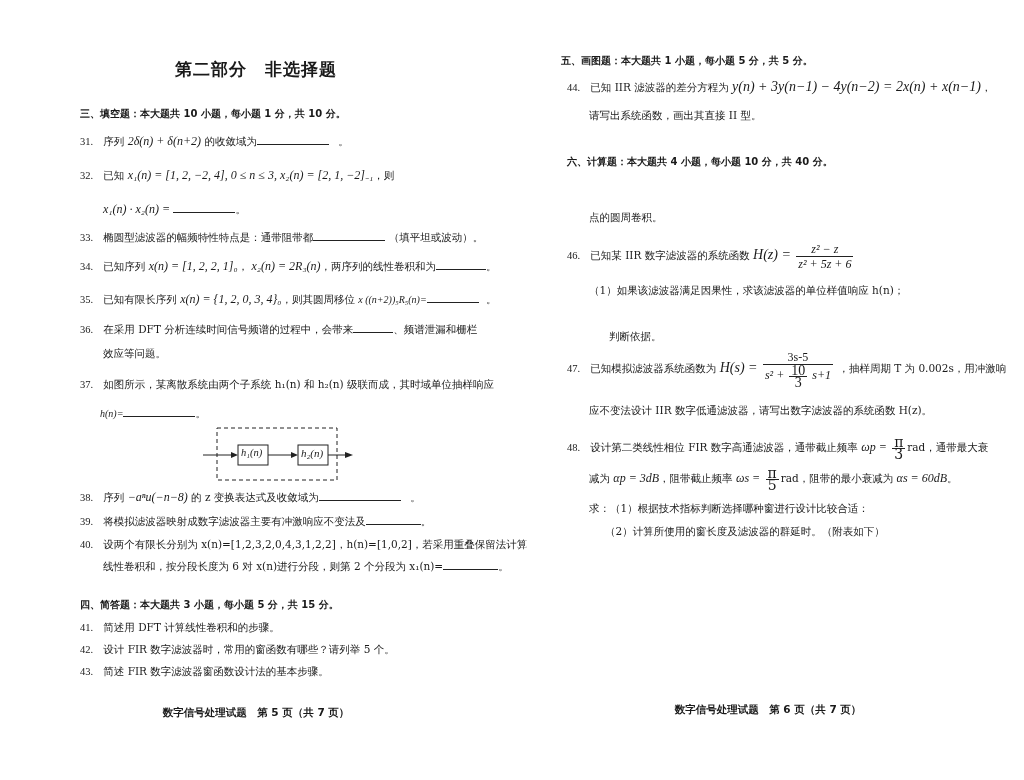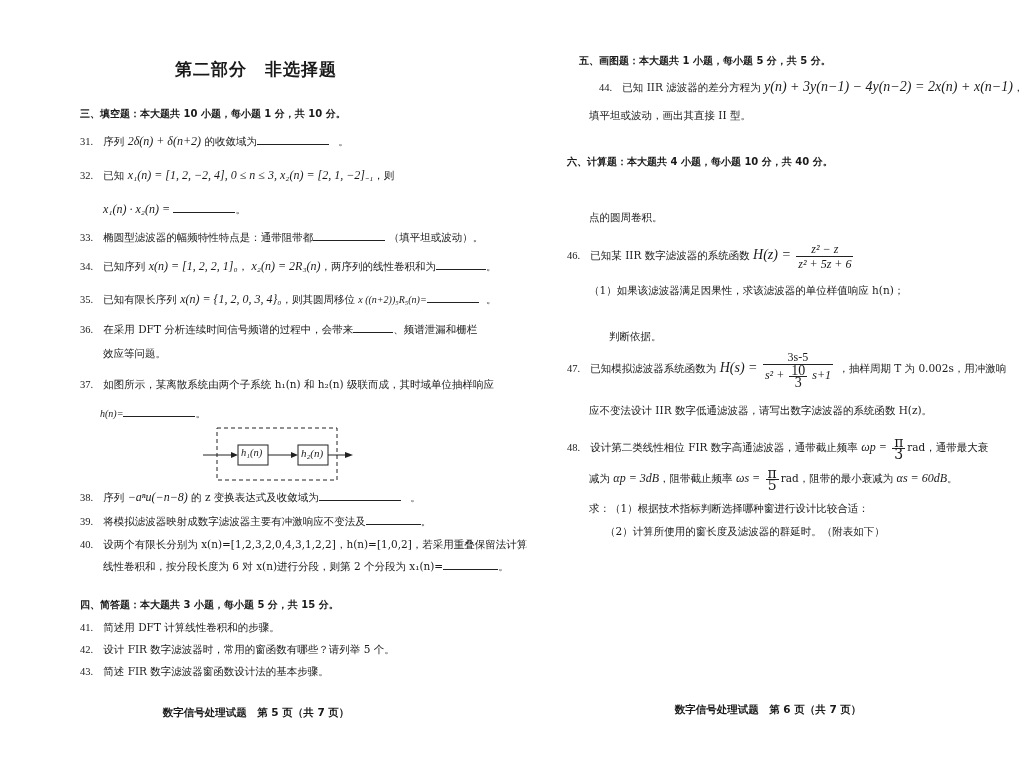--- a/index.html
+++ b/index.html
@@ -136,28 +136,28 @@
   </div>
   <div class="line" style="left:80px; top:664px;">
     <span class="num">43.</span>
     <span>简述 FIR 数字滤波器窗函数设计法的基本步骤。</span>
   </div>
 
   <div class="footer" style="left:0;">数字信号处理试题　第 5 页（共 7 页）</div>
 </div>
 
 <div class="page page-right">
-  <div class="line sec" style="left:67px; top:54px;text-align:right;">五、画图题：本大题共 1 小题，每小题 5 分，共 5 分。</div>
-
-  <div class="line" style="left:55px; top:80px;margin-left:32px;">
+  <div class="line sec" style="left:49px; top:54px;text-align:right;">五、画图题：本大题共 1 小题，每小题 5 分，共 5 分。</div>
+
+  <div class="line" style="left:55px; top:80px;">
     <span class="num">44.</span>
     <span>已知 IIR 滤波器的差分方程为</span>
     <span class="math-big">y(n) + 3y(n−1) − 4y(n−2) = 2x(n) + x(n−1)</span><span>，</span>
   </div>
-  <div class="line" style="left:77px; top:108px;">填平坦或波动，画出其直接 II 型。</div>
+  <div class="line" style="left:77px; top:108px;">请写出系统函数，画出其直接 II 型。</div>
 
   <div class="line sec" style="left:55px; top:155px;">六、计算题：本大题共 4 小题，每小题 10 分，共 40 分。</div>
 
   <div class="line" style="left:77px; top:210px;">点的圆周卷积。</div>
 
   <div class="line" style="left:55px; top:240px; line-height:30px;">
     <span class="num">46.</span>
     <span>已知某 IIR 数字滤波器的系统函数</span>
     <span class="math-big">H(z) =</span>
     <span class="frac math">

